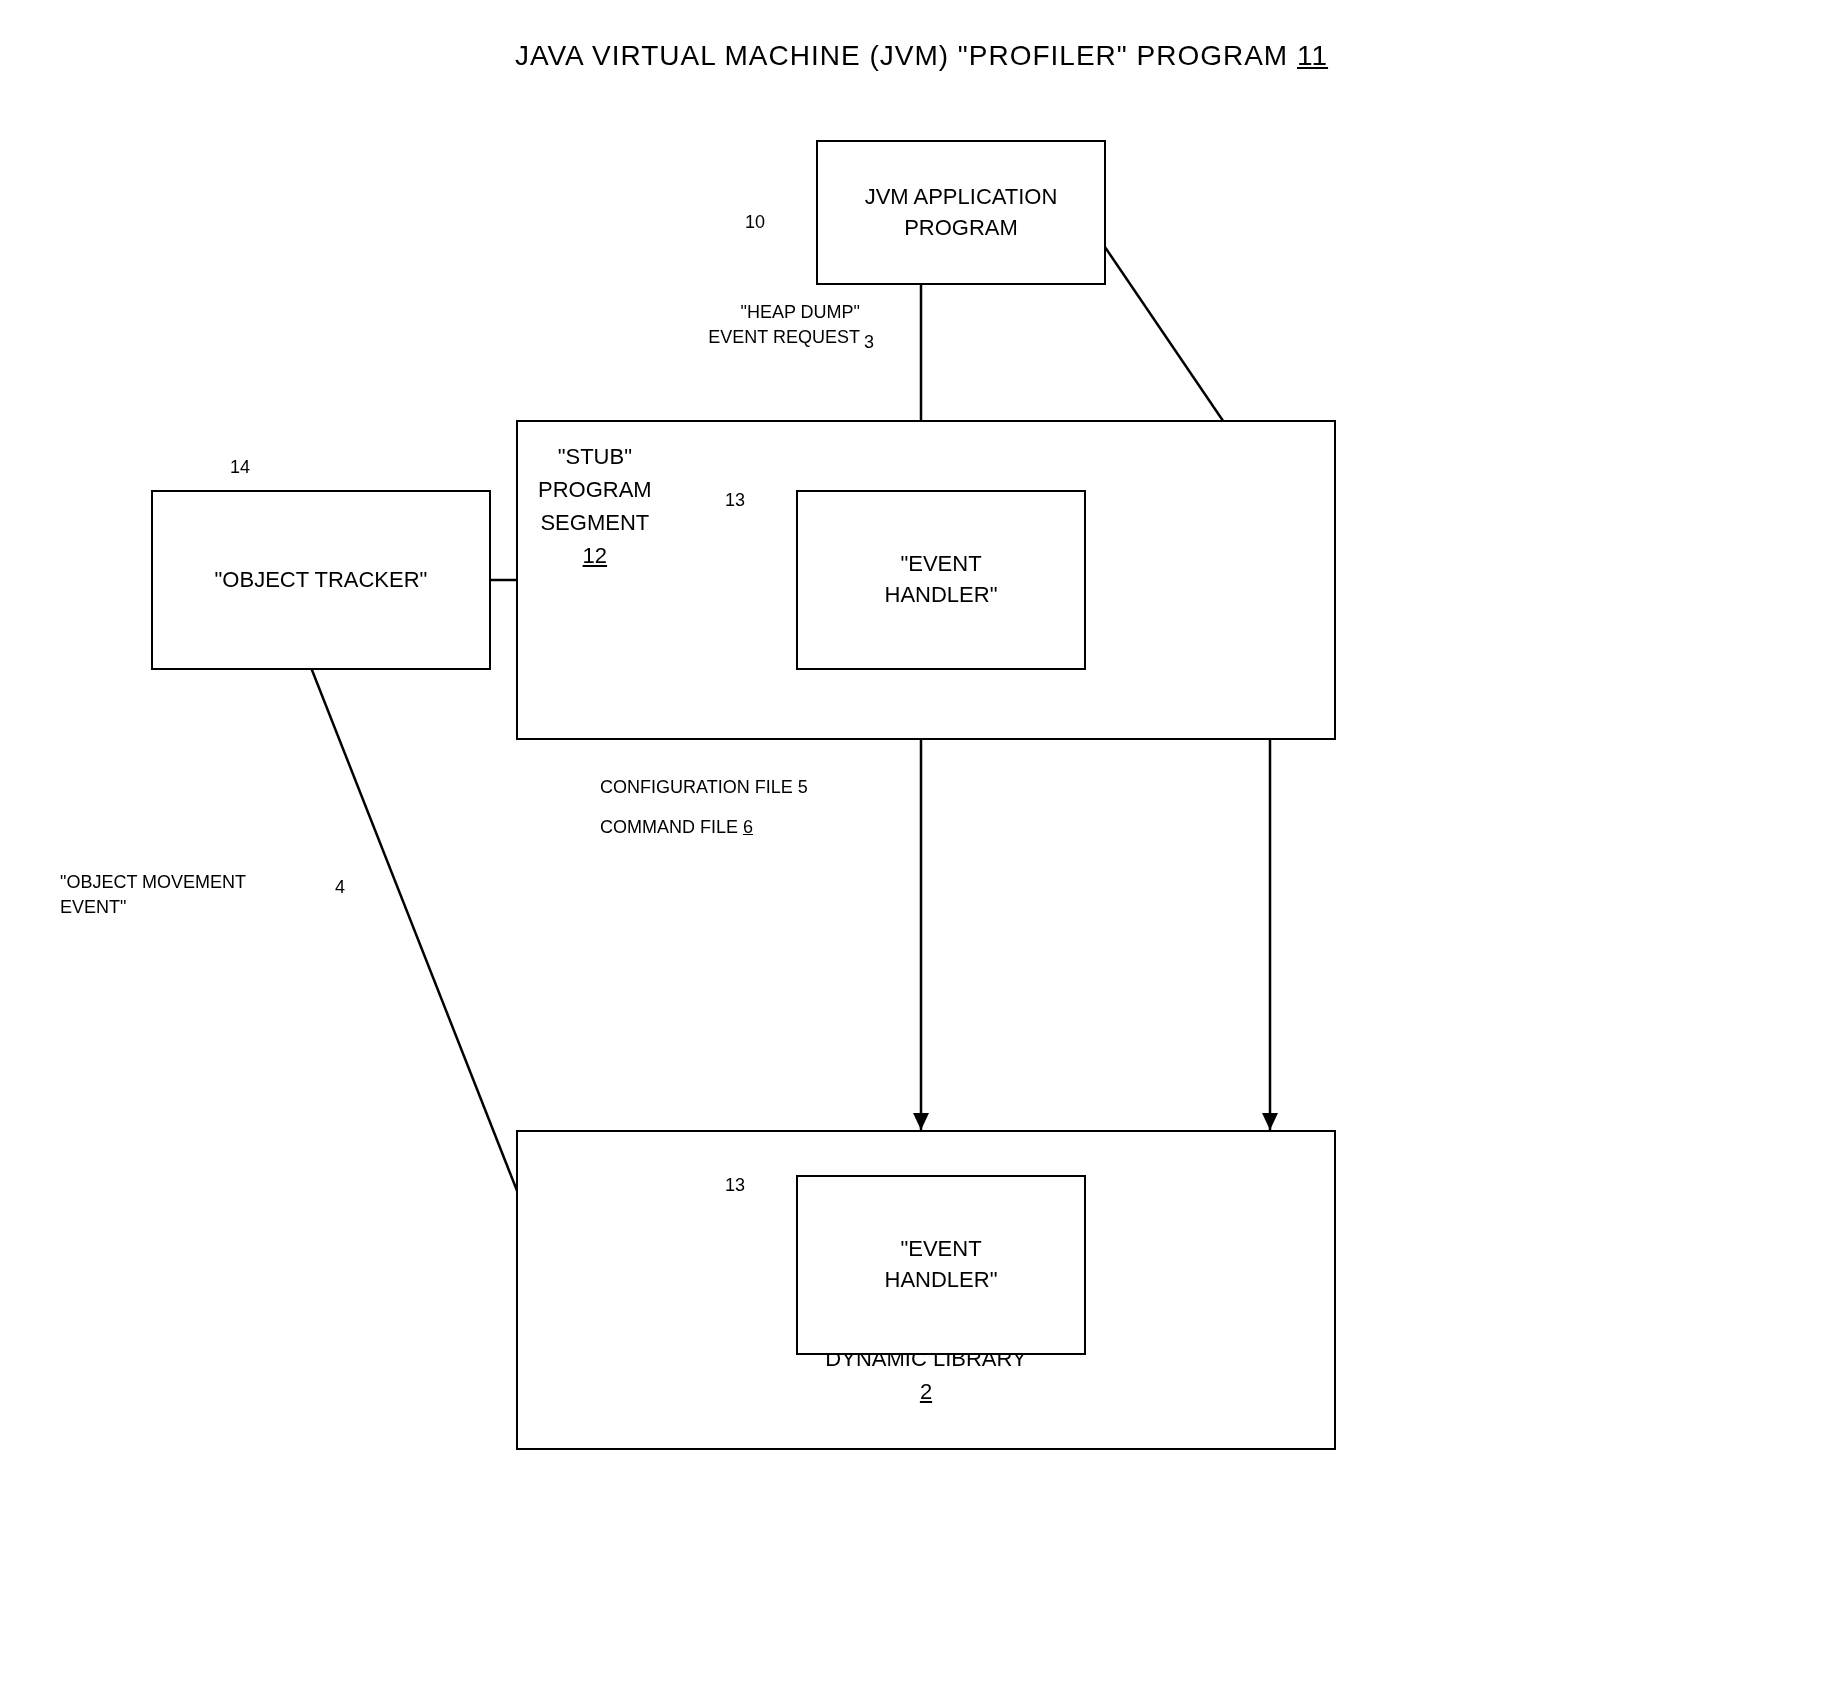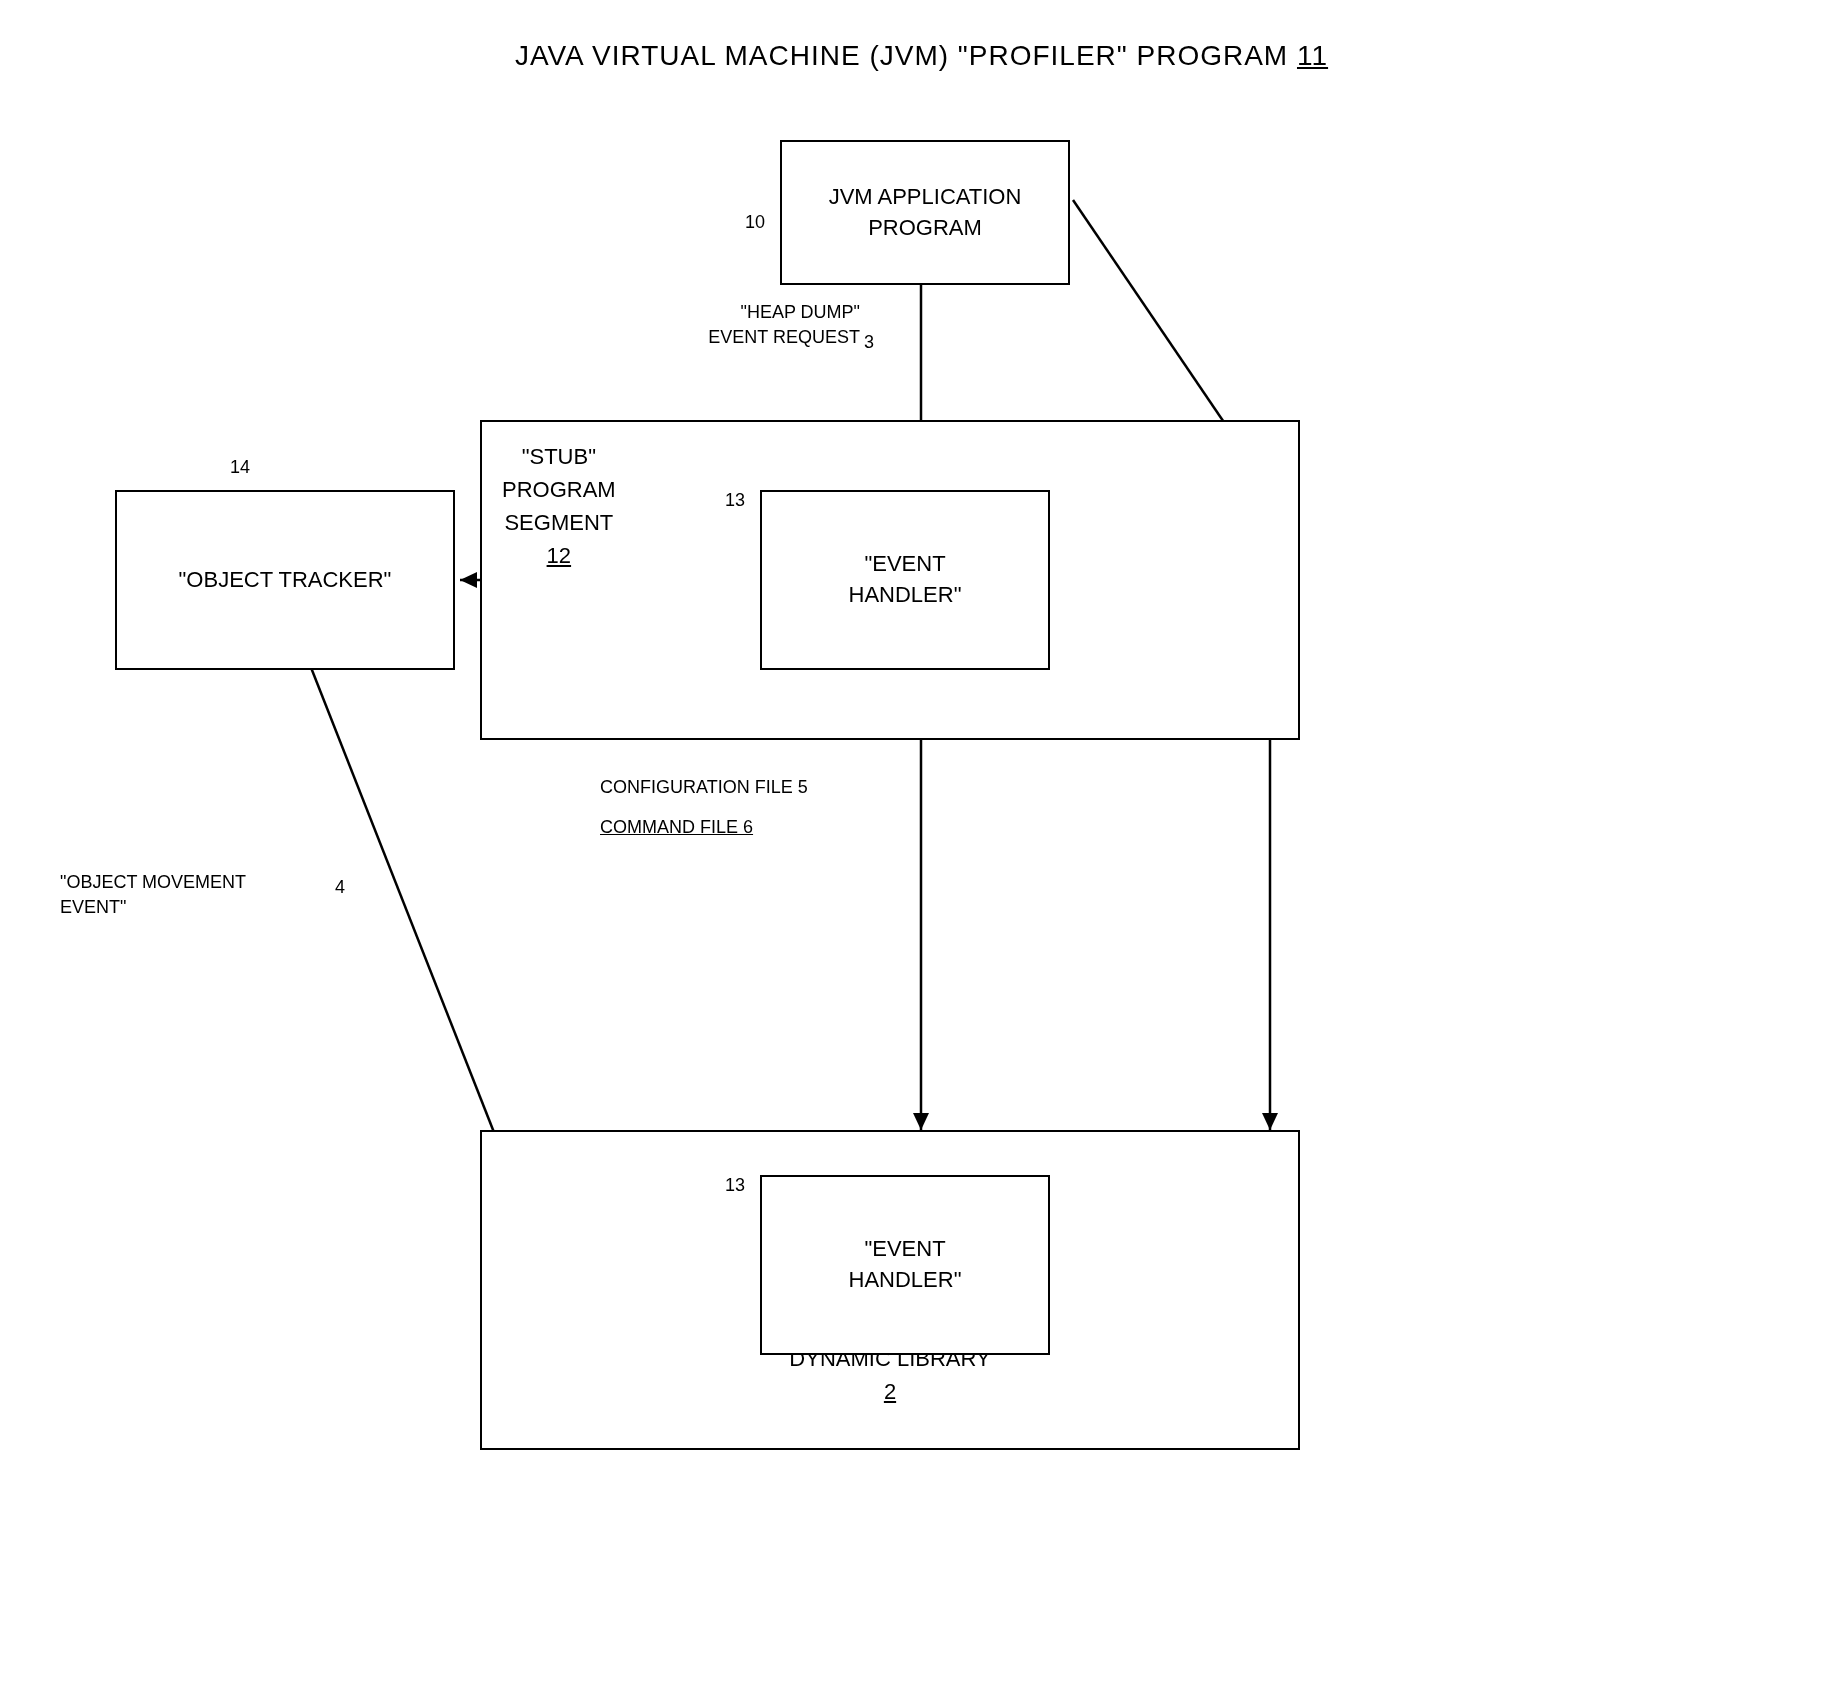--- a/index.html
+++ b/index.html
@@ -36,20 +36,21 @@
       position: absolute;
       border: 2.5px solid #000;
       background: #fff;
       display: flex;
       align-items: center;
       justify-content: center;
       text-align: center;
       font-size: 22px;
       font-family: Arial, sans-serif;
       line-height: 1.4;
+      margin-left: 36px;
     }
     .box-large {
       border: 2.5px solid #000;
     }
     
     .label {
       position: absolute;
       font-size: 18px;
       font-family: Arial, sans-serif;
       line-height: 1.4;
@@ -130,21 +131,21 @@
     <span>"OBJECT TRACKER"</span>
   </div>
 
   <div class="label" style="left:230px; top:455px;">
     <span>14</span>
   </div>
 
   <div class="label" style="left:600px; top:775px; text-align:right;">
     <span>CONFIGURATION FILE 5</span>
   </div>
-  <div class="label" style="left:600px; top:815px; text-align:left;text-decoration:underline;">
+  <div class="label" style="left:600px; top:815px; text-align:left;">
     <span>COMMAND FILE <span style="text-decoration:underline;">6</span></span>
   </div>
 
   <div class="label" style="left:60px; top:870px; text-align:left;">
     <span>"OBJECT MOVEMENT<br>EVENT"</span>
   </div>
 
   <div class="label" style="left:335px; top:875px;">
     <span>4</span>
   </div>

